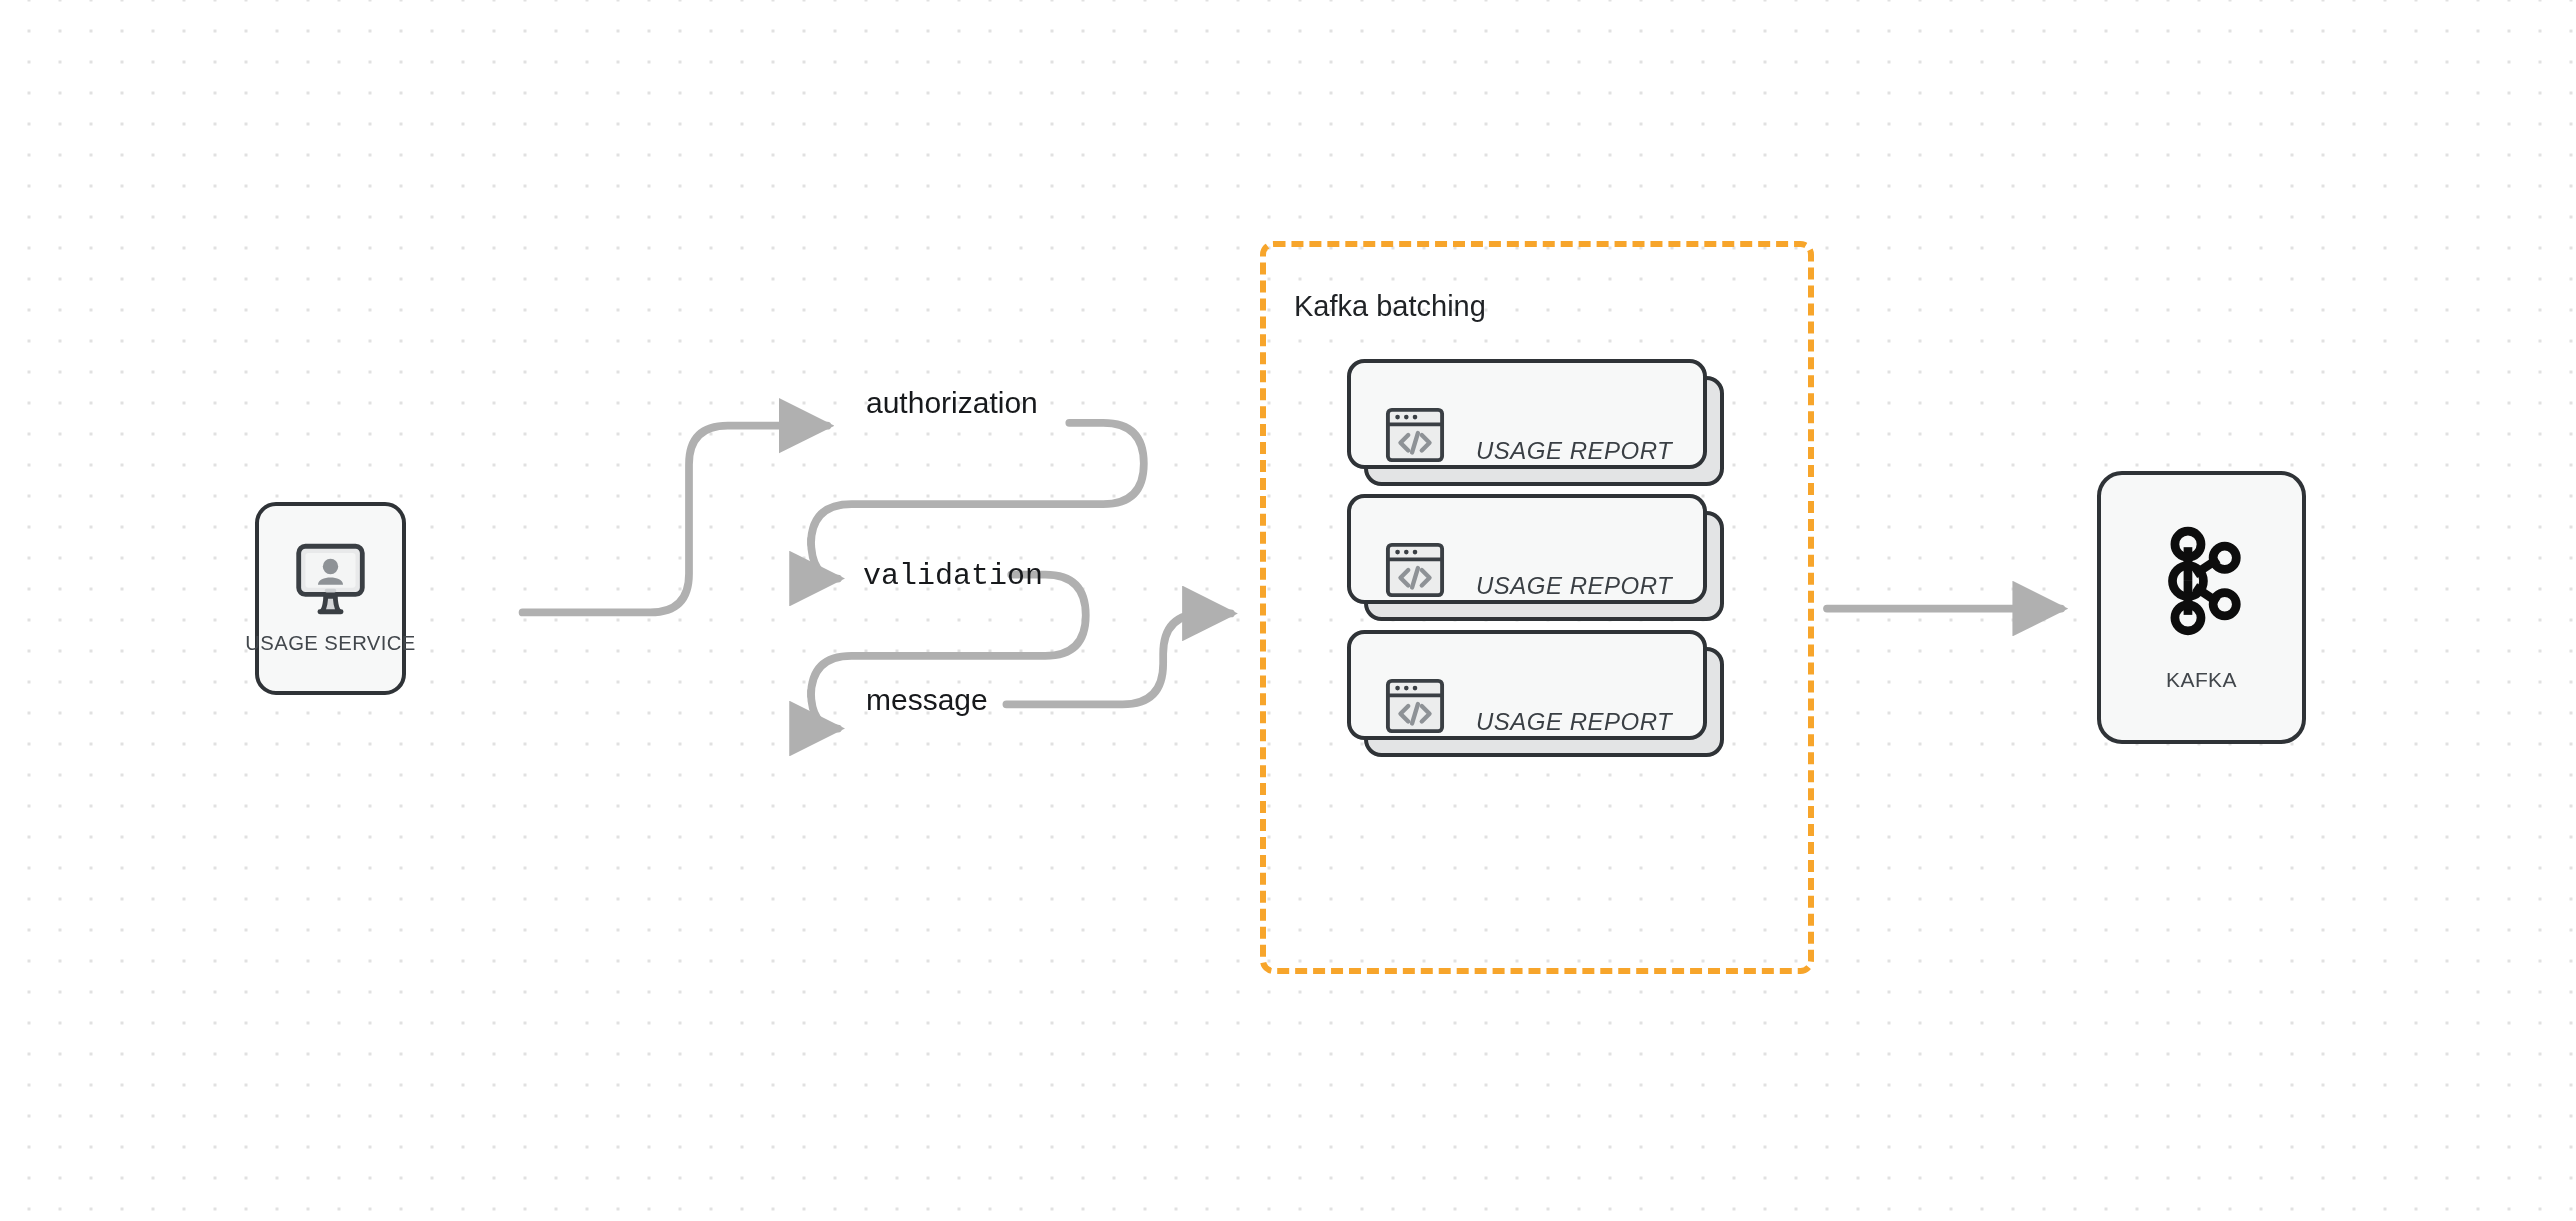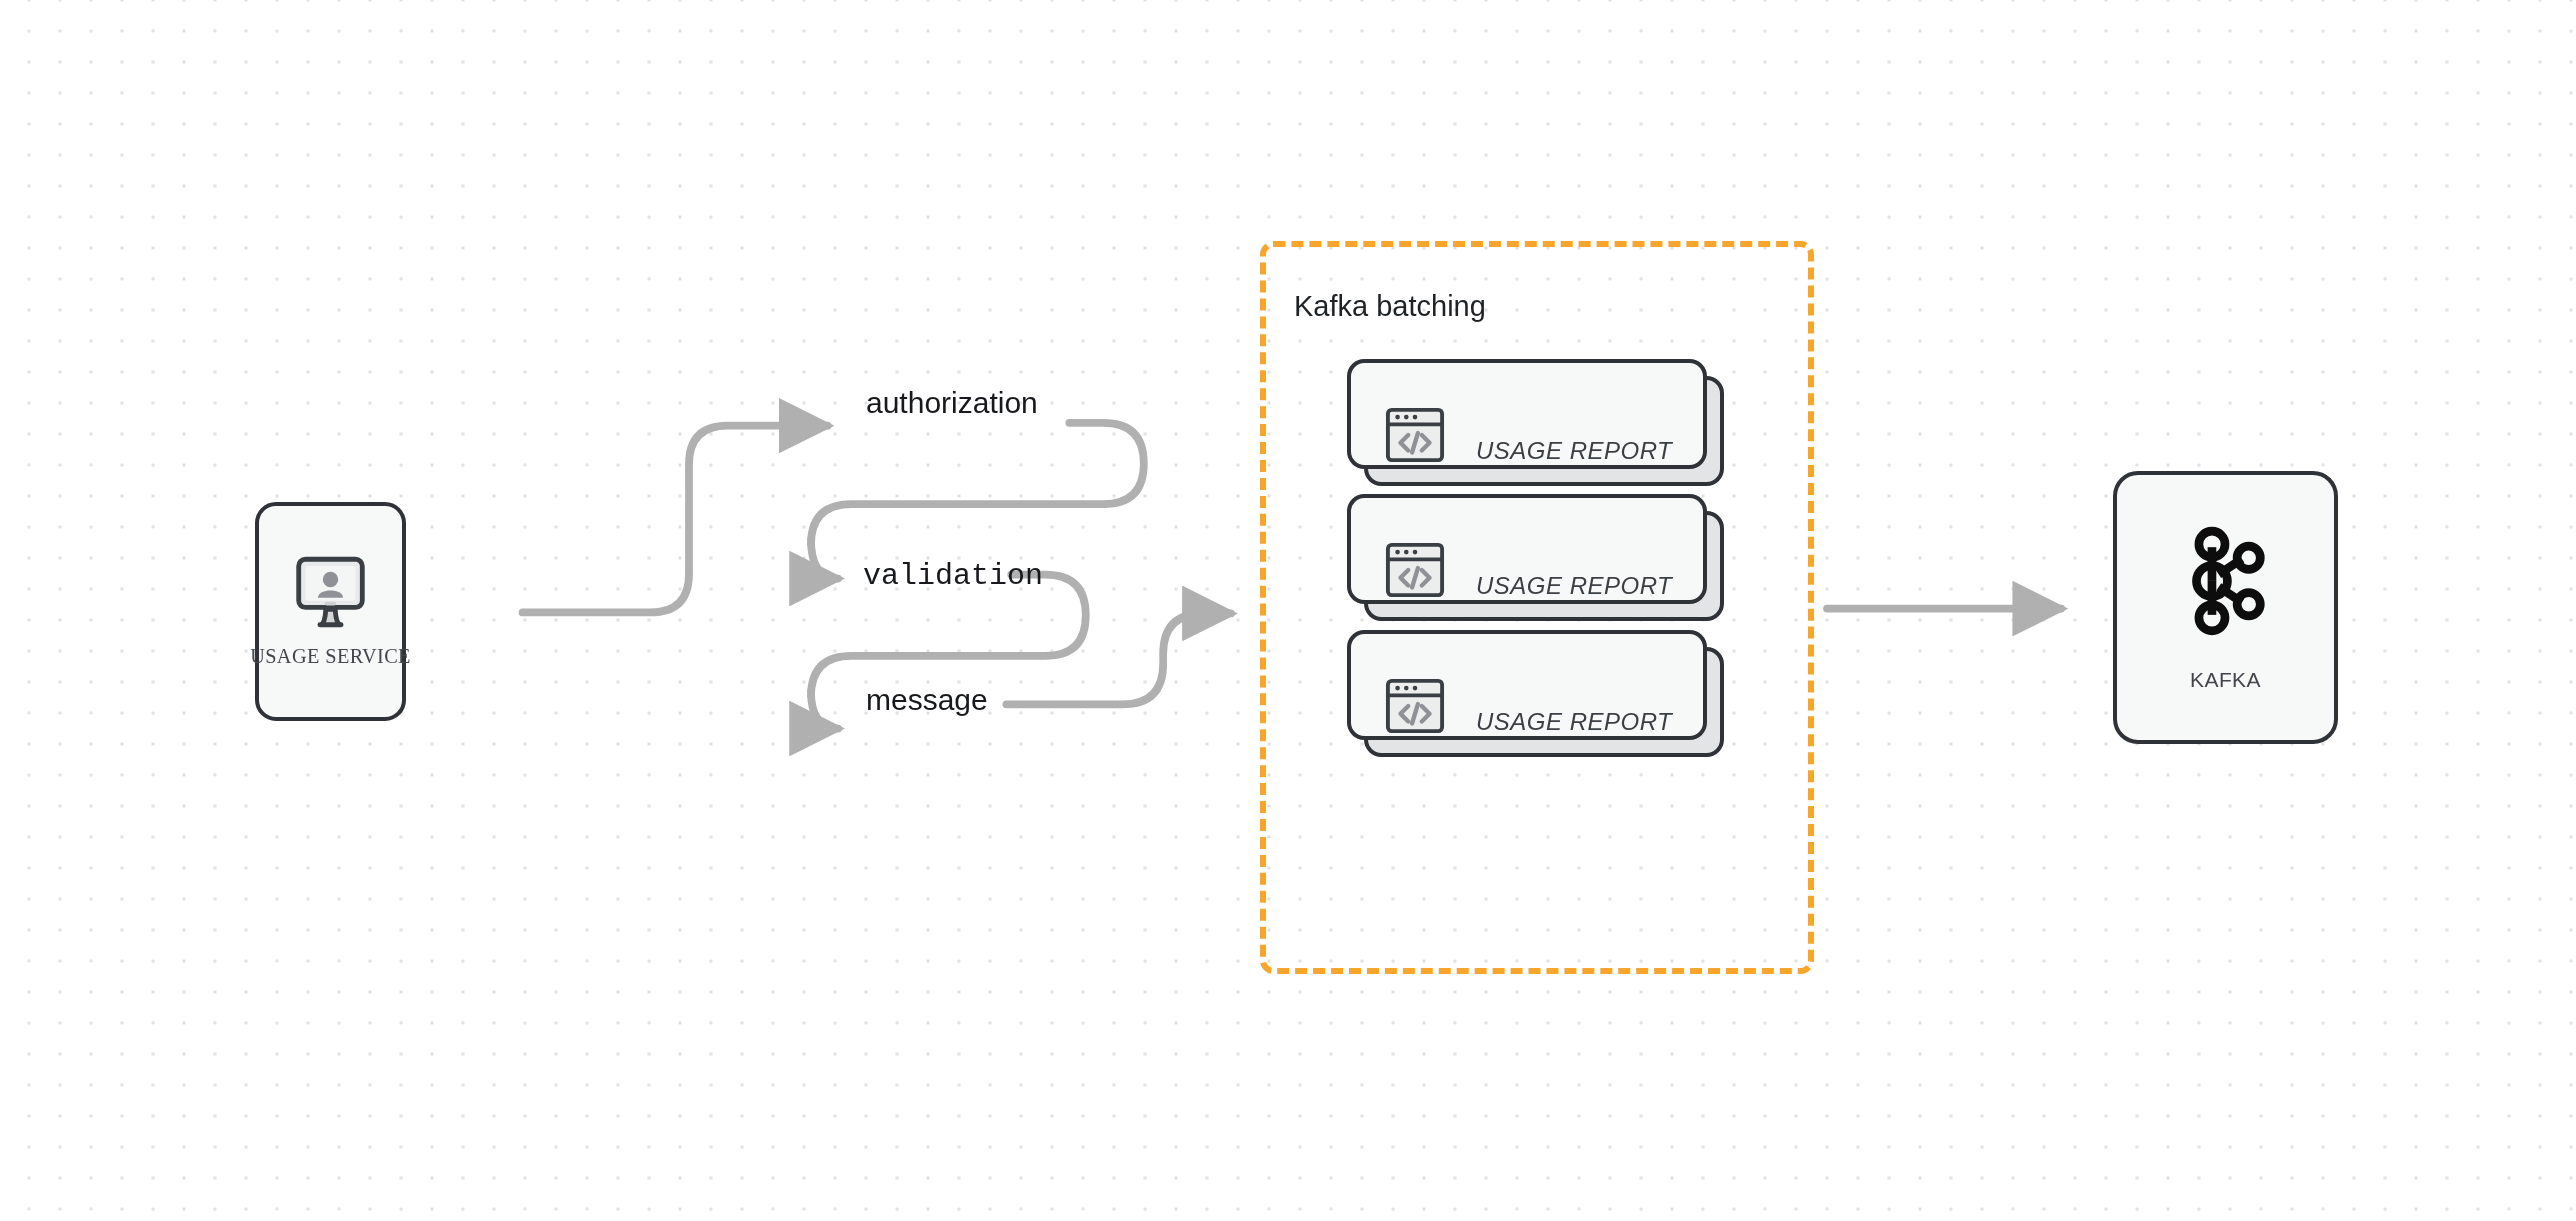--- a/index.html
+++ b/index.html
@@ -39,32 +39,31 @@
     justify-content: center;
   }
   .node-label {
     color: #42474c;
     letter-spacing: 0.4px;
     white-space: nowrap;
   }
   
   #usage-service-node {
     left: 255px; top: 502px;
-    width: 151px; height: 219px; font-family: Liberation Serif, serif;
+    width: 151px; height: 193px;
   }
   #usage-service-node .node-label {
     font-size: 20.3px;
     margin-top: 15.5px;
   }
   
   #kafka-node {
     left: 2097px; top: 471px;
-    width: 225px; height: 273px;
+    width: 209px; height: 273px;
     border-radius: 25px;
-    margin-left: 16px;
   }
   #kafka-node .node-label {
     font-size: 21px;
     margin-top: 27px;
   }
   
   #kafka-message-group {
     position: absolute;
     left: 1260px; top: 241px;
     width: 554px; height: 733px;

